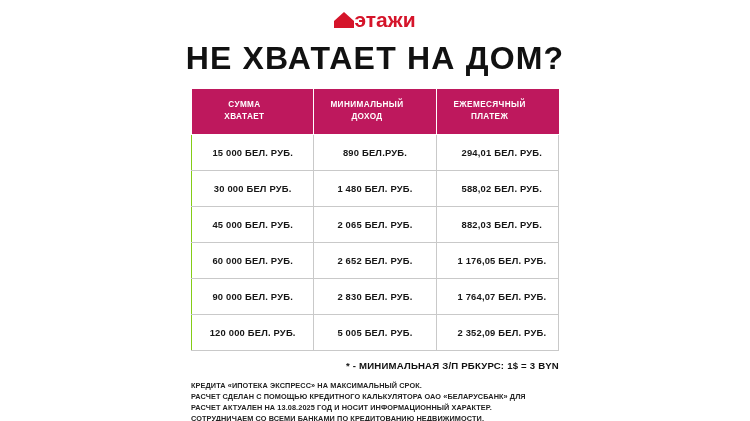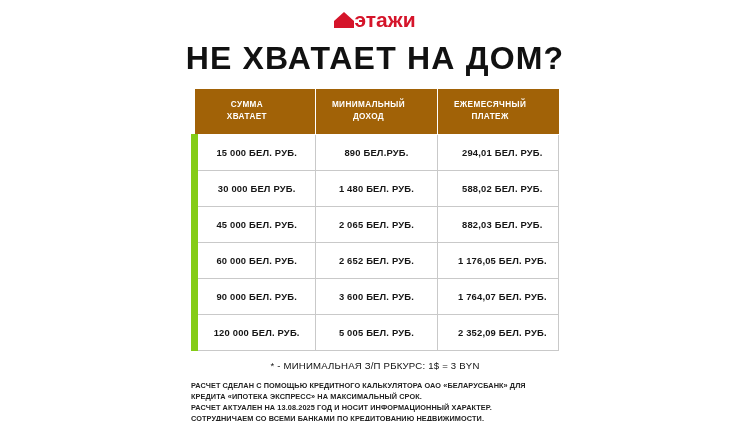--- a/index.html
+++ b/index.html
@@ -60,21 +60,21 @@
   .table-wrap {
     width: 368px;
     margin: 0 auto;
   }
   table.rate-table {
     width: 100%;
     border-collapse: collapse;
     table-layout: fixed;
   }
   table.rate-table th {
-    background: #a16207;
+    background: #be185d;
     color: #ffffff;
     font-size: 8.2px;
     font-weight: bold;
     letter-spacing: 0.4px;
     text-align: center;
     padding: 10px 18px 11px 2px;
     line-height: 1.45;
     border: 1px solid #ffffff;
     border-top: none;
     vertical-align: middle;
@@ -84,32 +84,32 @@
   table.rate-table td {
     font-size: 9.4px;
     font-weight: bold;
     text-align: center;
     color: #161616;
     padding: 12px 2px;
     border: 1px solid #c9c9c9;
     letter-spacing: 0.2px;
     background: #ffffff;
   }
-  table.rate-table tr td:first-child { border-left: 7px solid #84cc16; margin-top: 30px; }
+  table.rate-table tr td:first-child { border-left: 1px solid #84cc16; margin-top: 30px; }
   table.rate-table tr td:last-child { border-right: 1px solid #c9c9c9; padding-left: 11px; }
 
   
   .note-row {
     width: 368px;
     margin: 9px auto 0 auto;
     display: flex;
-    justify-content: center;
+    justify-content: flex-end;
     align-items: baseline;
     font-size: 9.6px;
-    font-weight: normal;
+    font-weight: bold;
     letter-spacing: 0.2px;
     color: #111111;
   }
 
   
   .fineprint {
     width: 368px;
     margin: 9px auto 0 auto;
     font-size: 7.3px;
     line-height: 1.52;
@@ -169,38 +169,38 @@
           <td>2 065 БЕЛ. РУБ.</td>
           <td>882,03 БЕЛ. РУБ.</td>
         </tr>
         <tr>
           <td>60 000 БЕЛ. РУБ.</td>
           <td>2 652 БЕЛ. РУБ.</td>
           <td>1 176,05 БЕЛ. РУБ.</td>
         </tr>
         <tr>
           <td>90 000 БЕЛ. РУБ.</td>
-          <td>3 600 БЕЛ. РУБ.</td>
+          <td>2 830 БЕЛ. РУБ.</td>
           <td>1 764,07 БЕЛ. РУБ.</td>
         </tr>
         <tr>
           <td>120 000 БЕЛ. РУБ.</td>
           <td>5 005 БЕЛ. РУБ.</td>
           <td>2 352,09 БЕЛ. РУБ.</td>
         </tr>
       </tbody>
     </table>
   </div>
 
   <div class="note-row">
     <span>* - МИНИМАЛЬНАЯ З/П РБ</span>
     <span>КУРС: 1$ = 3 BYN</span>
   </div>
 
   <div class="fineprint">
+    <p>КРЕДИТА «ИПОТЕКА ЭКСПРЕСС» НА МАКСИМАЛЬНЫЙ СРОК.</p>
     <p>РАСЧЕТ СДЕЛАН С ПОМОЩЬЮ КРЕДИТНОГО КАЛЬКУЛЯТОРА ОАО «БЕЛАРУСБАНК» ДЛЯ</p>
-    <p>КРЕДИТА «ИПОТЕКА ЭКСПРЕСС» НА МАКСИМАЛЬНЫЙ СРОК.</p>
     <p>РАСЧЕТ АКТУАЛЕН НА 13.08.2025 ГОД И НОСИТ ИНФОРМАЦИОННЫЙ ХАРАКТЕР.</p>
     <p>СОТРУДНИЧАЕМ СО ВСЕМИ БАНКАМИ ПО КРЕДИТОВАНИЮ НЕДВИЖИМОСТИ,</p>
 
   </div>
 
 </div>
 
 </body></html>

